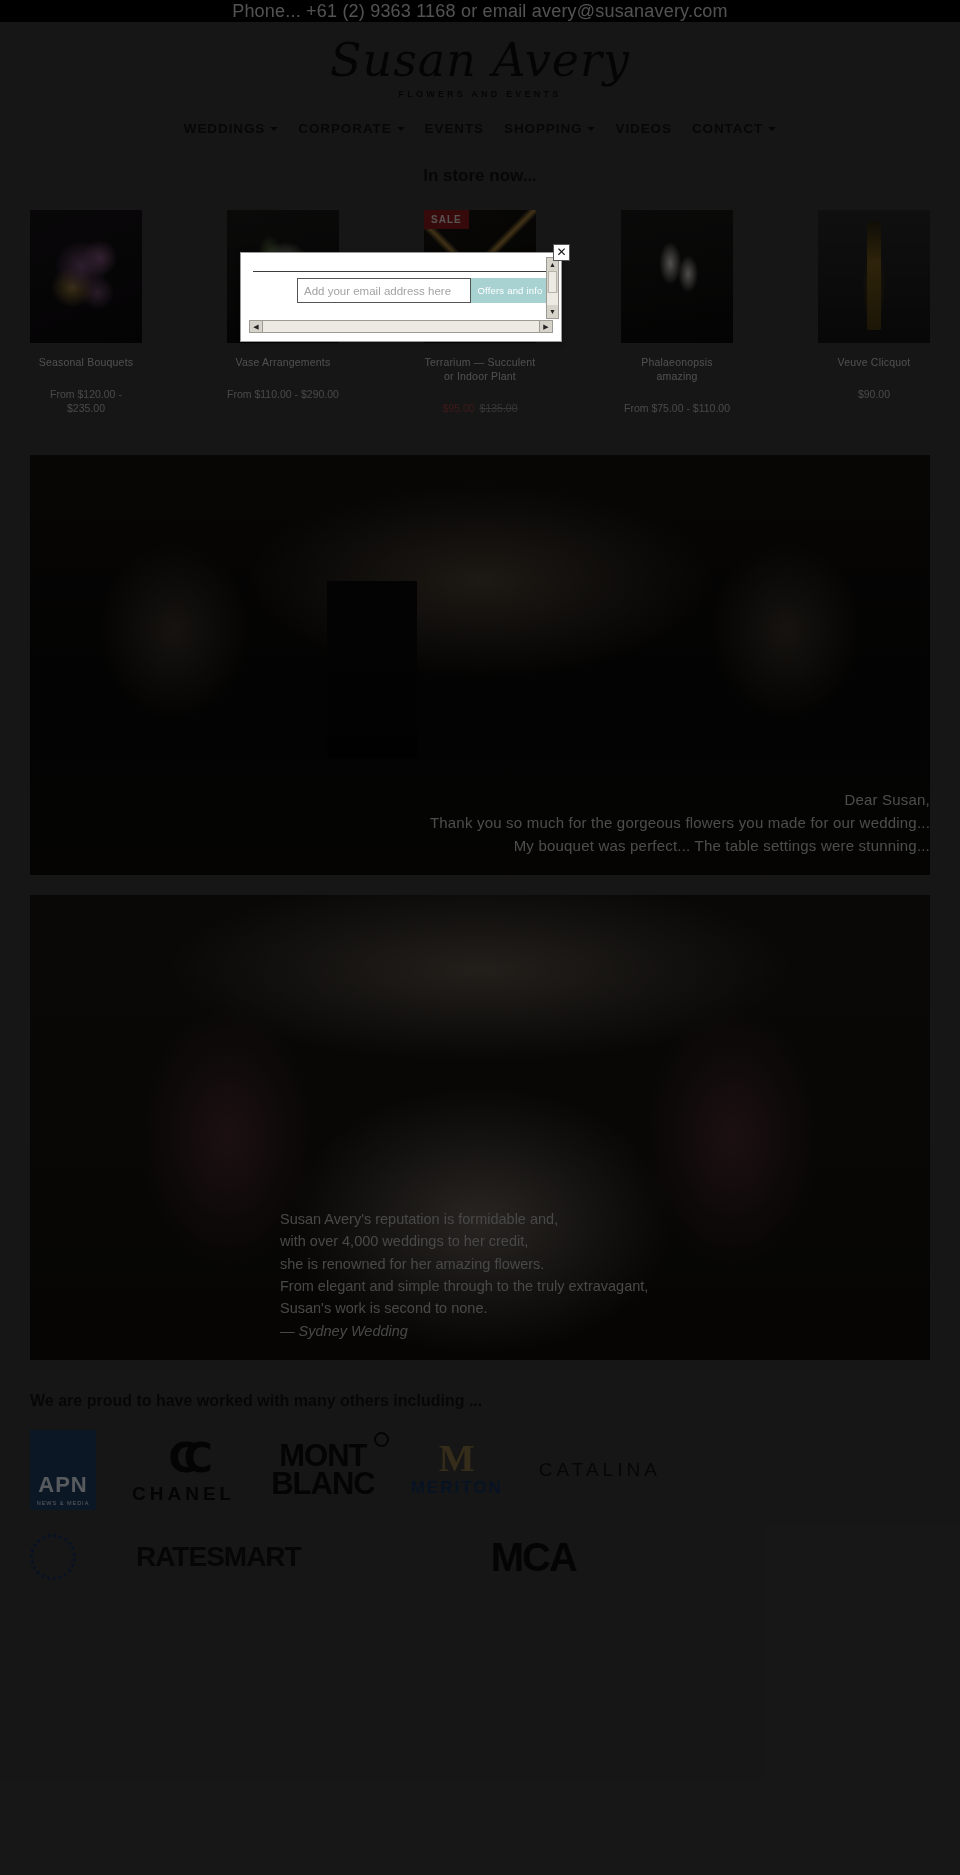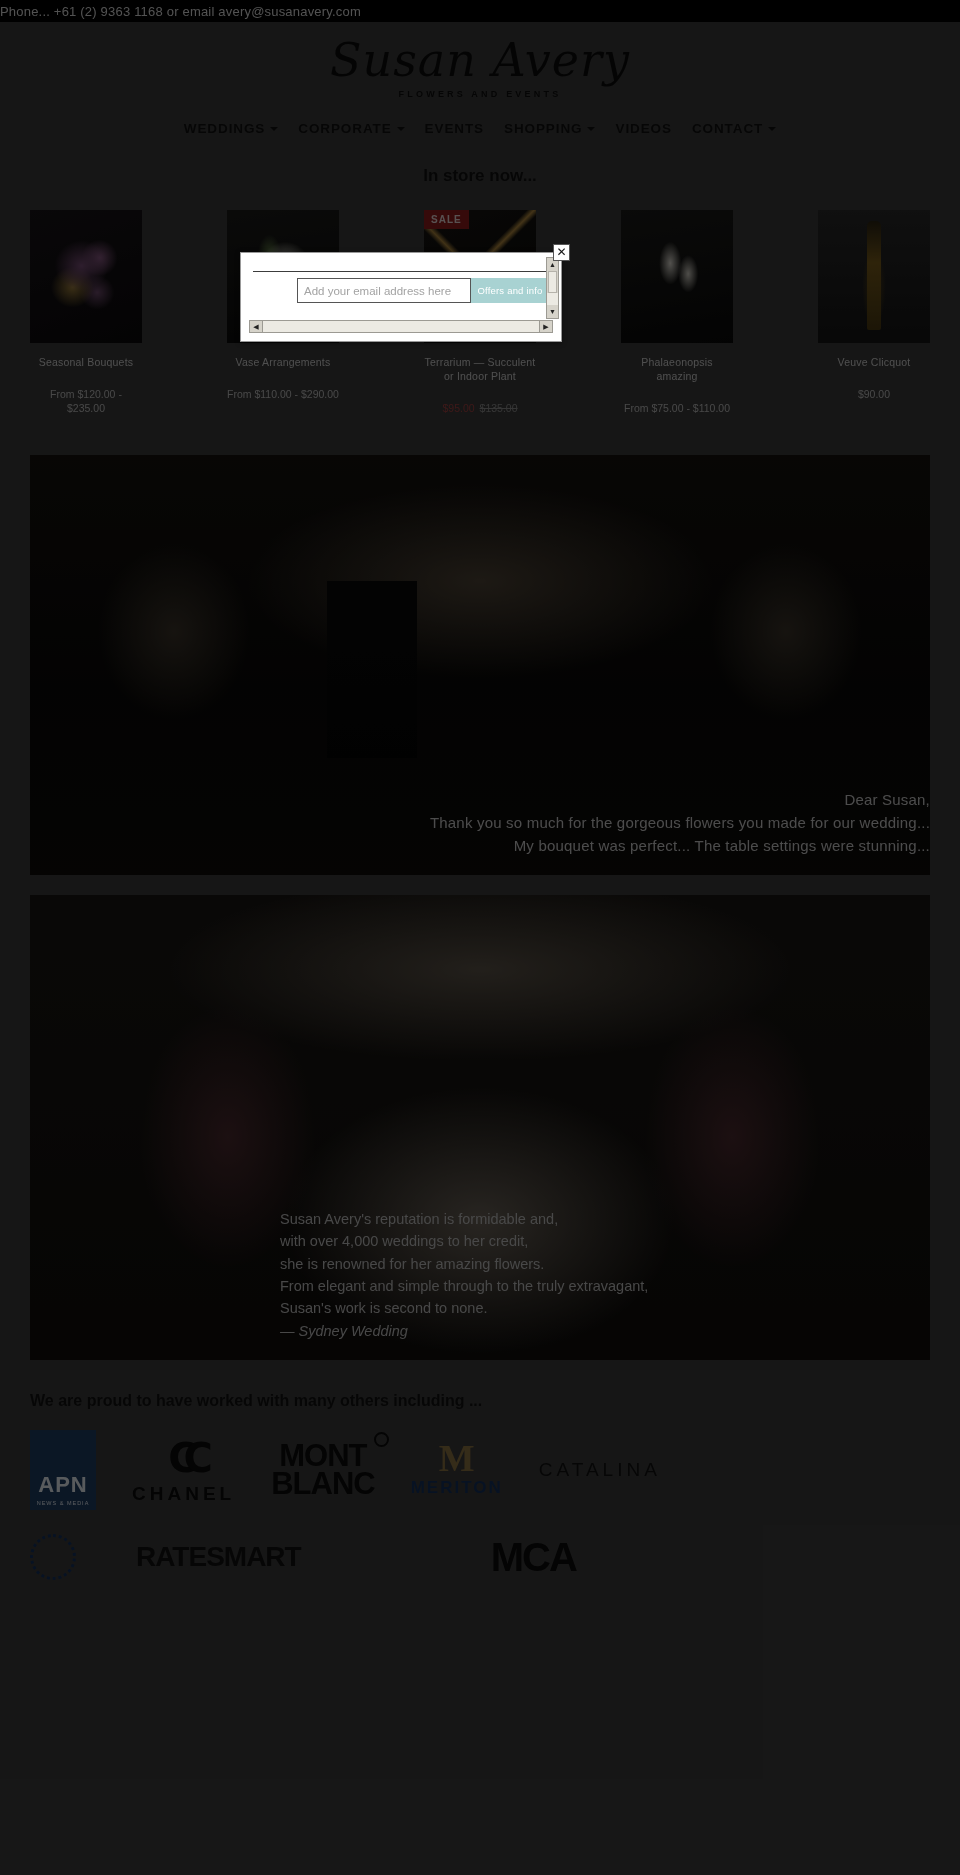--- a/index.html
+++ b/index.html
@@ -13,22 +13,22 @@
   .page-dim {
     position: absolute; inset: 0;
     background: rgba(0,0,0,0.62);
     z-index: 50; pointer-events: none;
   }
   .wrap { position: relative; width: 960px; height: 1875px; background: #3c3c3c; }
 
   
   .topbar {
     height: 22px; background: #000; color: #d8d8d8;
-    display: flex; align-items: center; 
-    font-size: 13px; letter-spacing: .2px;
+    display: flex; align-items: center; justify-content: center;
+    font-size: 18px; letter-spacing: .2px;
   }
 
   
   .header { background: #3c3c3c; padding-top: 12px; }
   .logo-block { display: flex; flex-direction: column; align-items: center; }
   .logo-script {
     font-family: "DejaVu Serif", serif;
     font-style: italic; font-size: 46px; color: #0d0d0d;
     letter-spacing: 1px; line-height: 1.15;
   }

